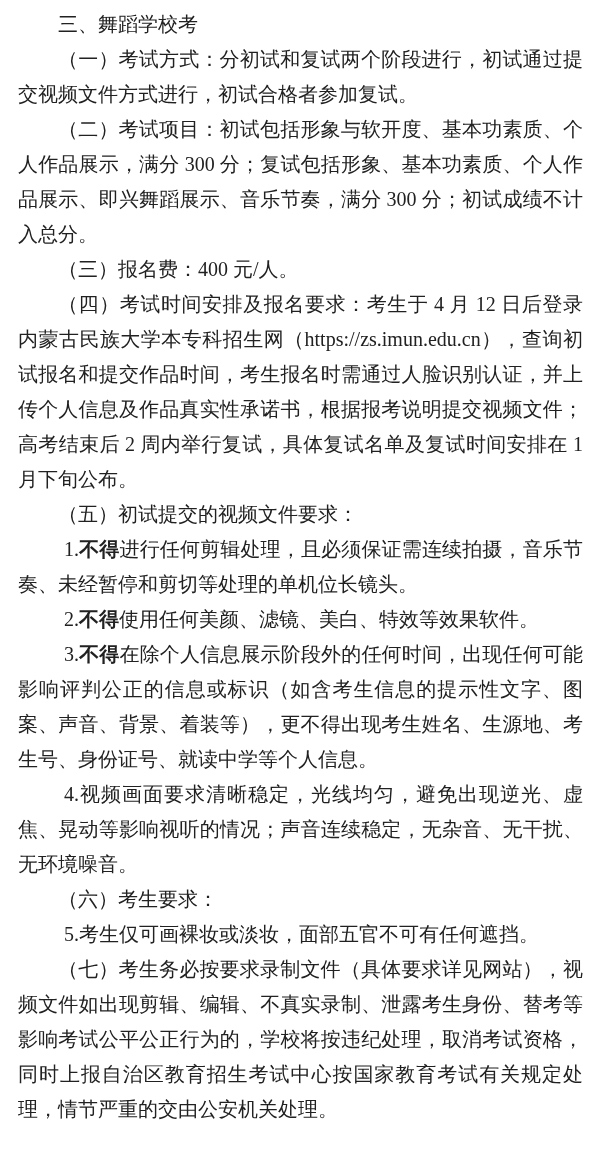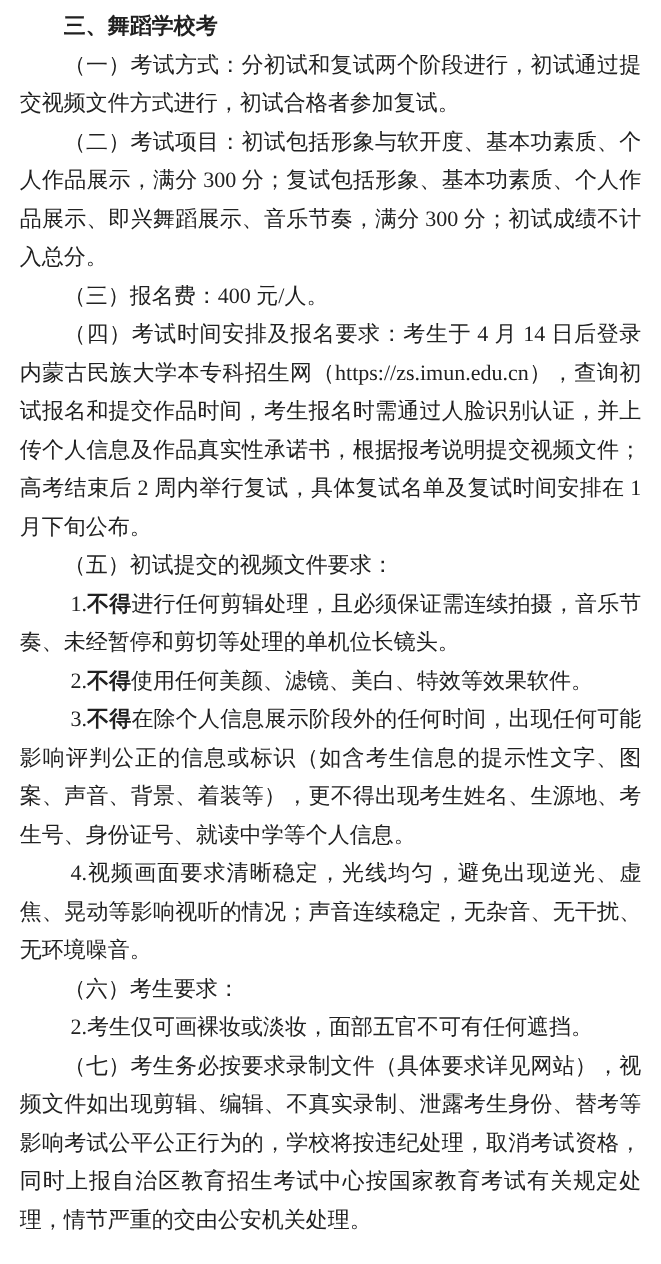--- a/index.html
+++ b/index.html
@@ -14,21 +14,21 @@
     min-height: 1149px;
     background: #ffffff;
     padding: 7px 18px 10px 18px;
     font-family: "Liberation Serif", "DejaVu Serif", serif;
     color: #212121;
     font-size: 20px;
     line-height: 35px;
     text-align: justify;
   }
   .heading {
-    font-weight: bold;
+    font-weight: normal;
     text-indent: 2em;
     font-size: 20px;
     line-height: 35px;
   }
   .para { text-indent: 2em; }
   .para.num { text-indent: 2.3em; }
   .b { font-weight: bold; }
 </style>
 </head>
 <body>
@@ -36,32 +36,32 @@
 <div class="page">
 
   <div class="heading"><span>三、舞蹈学校考</span></div>
 
   <p class="para"><span>（一）考试方式：分初试和复试两个阶段进行，初试通过提交视频文件方式进行，初试合格者参加复试。</span></p>
 
   <p class="para"><span>（二）考试项目：初试包括形象与软开度、基本功素质、个人作品展示，满分 300 分；复试包括形象、基本功素质、个人作品展示、即兴舞蹈展示、音乐节奏，满分 300 分；初试成绩不计入总分。</span></p>
 
   <p class="para"><span>（三）报名费：400 元/人。</span></p>
 
-  <p class="para"><span>（四）考试时间安排及报名要求：考生于 4 月 14 日后登录内蒙古民族大学本专科招生网（</span><span>https://zs.imun.edu.cn</span><span>），查询初试报名和提交作品时间，考生报名时需通过人脸识别认证，并上传个人信息及作品真实性承诺书，根据报考说明提交视频文件；高考结束后 2 周内举行复试，具体复试名单及复试时间安排在 1 月下旬公布。</span></p>
+  <p class="para"><span>（四）考试时间安排及报名要求：考生于 4 月 12 日后登录内蒙古民族大学本专科招生网（</span><span>https://zs.imun.edu.cn</span><span>），查询初试报名和提交作品时间，考生报名时需通过人脸识别认证，并上传个人信息及作品真实性承诺书，根据报考说明提交视频文件；高考结束后 2 周内举行复试，具体复试名单及复试时间安排在 1 月下旬公布。</span></p>
 
   <p class="para"><span>（五）初试提交的视频文件要求：</span></p>
 
   <p class="para num"><span>1.</span><span class="b">不得</span><span>进行任何剪辑处理，且必须保证需连续拍摄，音乐节奏、未经暂停和剪切等处理的单机位长镜头。</span></p>
 
   <p class="para num"><span>2.</span><span class="b">不得</span><span>使用任何美颜、滤镜、美白、特效等效果软件。</span></p>
 
   <p class="para num"><span>3.</span><span class="b">不得</span><span>在除个人信息展示阶段外的任何时间，出现任何可能影响评判公正的信息或标识（如含考生信息的提示性文字、图案、声音、背景、着装等），更不得出现考生姓名、生源地、考生号、身份证号、就读中学等个人信息。</span></p>
 
   <p class="para num"><span>4.视频画面要求清晰稳定，光线均匀，避免出现逆光、虚焦、晃动等影响视听的情况；声音连续稳定，无杂音、无干扰、无环境噪音。</span></p>
 
   <p class="para"><span>（六）考生要求：</span></p>
 
-  <p class="para num"><span>2.考生仅可画裸妆或淡妆，面部五官不可有任何遮挡。</span></p>
+  <p class="para num"><span>5.考生仅可画裸妆或淡妆，面部五官不可有任何遮挡。</span></p>
 
 
   <p class="para"><span>（七）考生务必按要求录制文件（具体要求详见网站），视频文件如出现剪辑、编辑、不真实录制、泄露考生身份、替考等影响考试公平公正行为的，学校将按违纪处理，取消考试资格，同时上报自治区教育招生考试中心按国家教育考试有关规定处理，情节严重的交由公安机关处理。</span></p>
 
 </div>
 
 </body></html>

